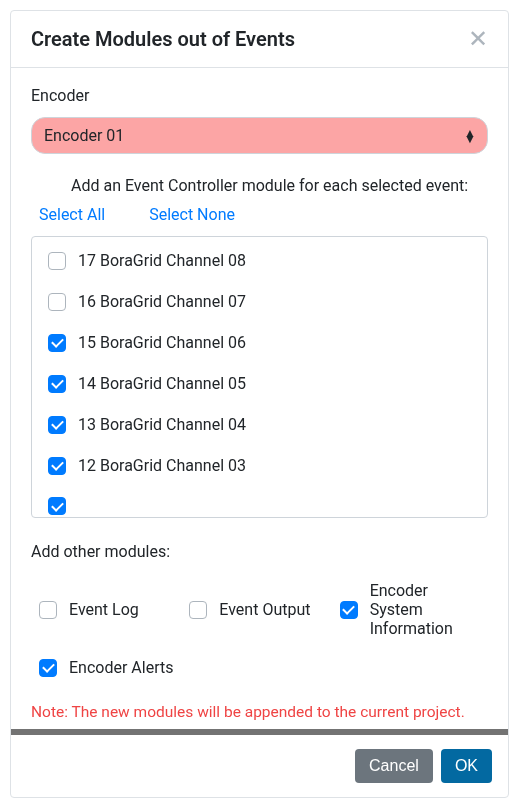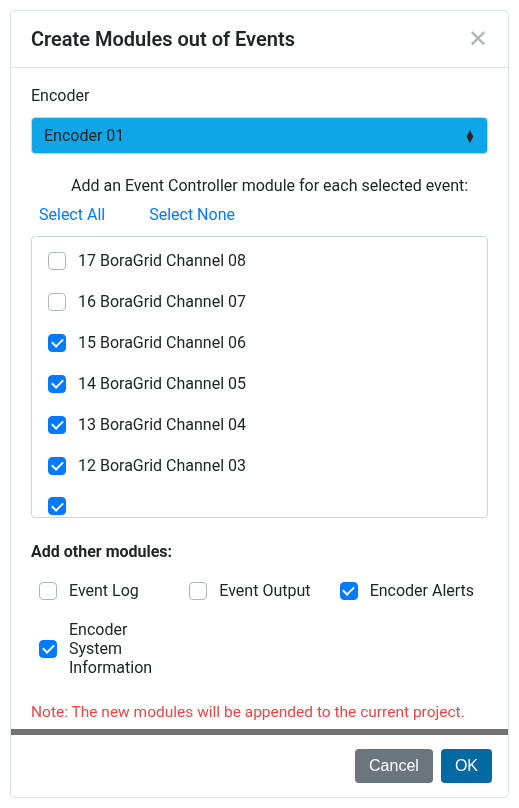--- a/index.html
+++ b/index.html
@@ -54,23 +54,23 @@
     margin-bottom: 4px;
   }
   .select-wrap {
     position: relative;
     width: 100%;
   }
   .select-box {
     width: 100%;
     padding: 8px 12px;
     border: 1px solid #ced4da;
-    border-radius: 4px;
-    font-size: 16px;
-    background: #0ea5e9;
+    border-radius: 14px;
+    font-size: 16px;
+    background: #fca5a5;
     appearance: none;
     cursor: pointer;
   }
   .select-caret {
     position: absolute;
     right: 12px;
     top: 50%;
     transform: translateY(-50%);
     pointer-events: none;
     font-size: 12px;
@@ -129,21 +129,20 @@
     content: '';
     width: 5px;
     height: 9px;
     border: solid white;
     border-width: 0 2px 2px 0;
     transform: rotate(45deg);
     margin-top: -2px;
   }
   .other-modules {
     margin-top: 16px;
-    font-weight: bold;
   }
   .mod-grid {
     display: grid;
     grid-template-columns: 1fr 1fr 1fr;
     gap: 20px 10px;
     padding: 12px 8px 14px 8px;
   }
   .note {
     color: #ef4444;
     font-size: 15.5px;
@@ -233,25 +232,25 @@
         <div class="check-row" style="margin-bottom: 0px;">
           <span class="chk"></span>
           <span>Event Log</span>
         </div>
         <div class="check-row" style="margin-bottom: 0px;">
           <span class="chk"></span>
           <span>Event Output</span>
         </div>
         <div class="check-row" style="margin-bottom: 0px;">
           <span class="chk checked"></span>
+          <span>Encoder System Information</span>
+        </div>
+        <div class="check-row" style="margin-bottom: 0px;">
+          <span class="chk checked"></span>
           <span>Encoder Alerts</span>
-        </div>
-        <div class="check-row" style="margin-bottom: 0px;">
-          <span class="chk checked"></span>
-          <span>Encoder System Information</span>
         </div>
       </div>
 
     <div class="note">Note: The new modules will be appended to the current project.</div>
   </div>
 
   <div class="modal-footer">
     <button class="btn btn-secondary">Cancel</button>
     <button class="btn btn-success">OK</button>
   </div>

